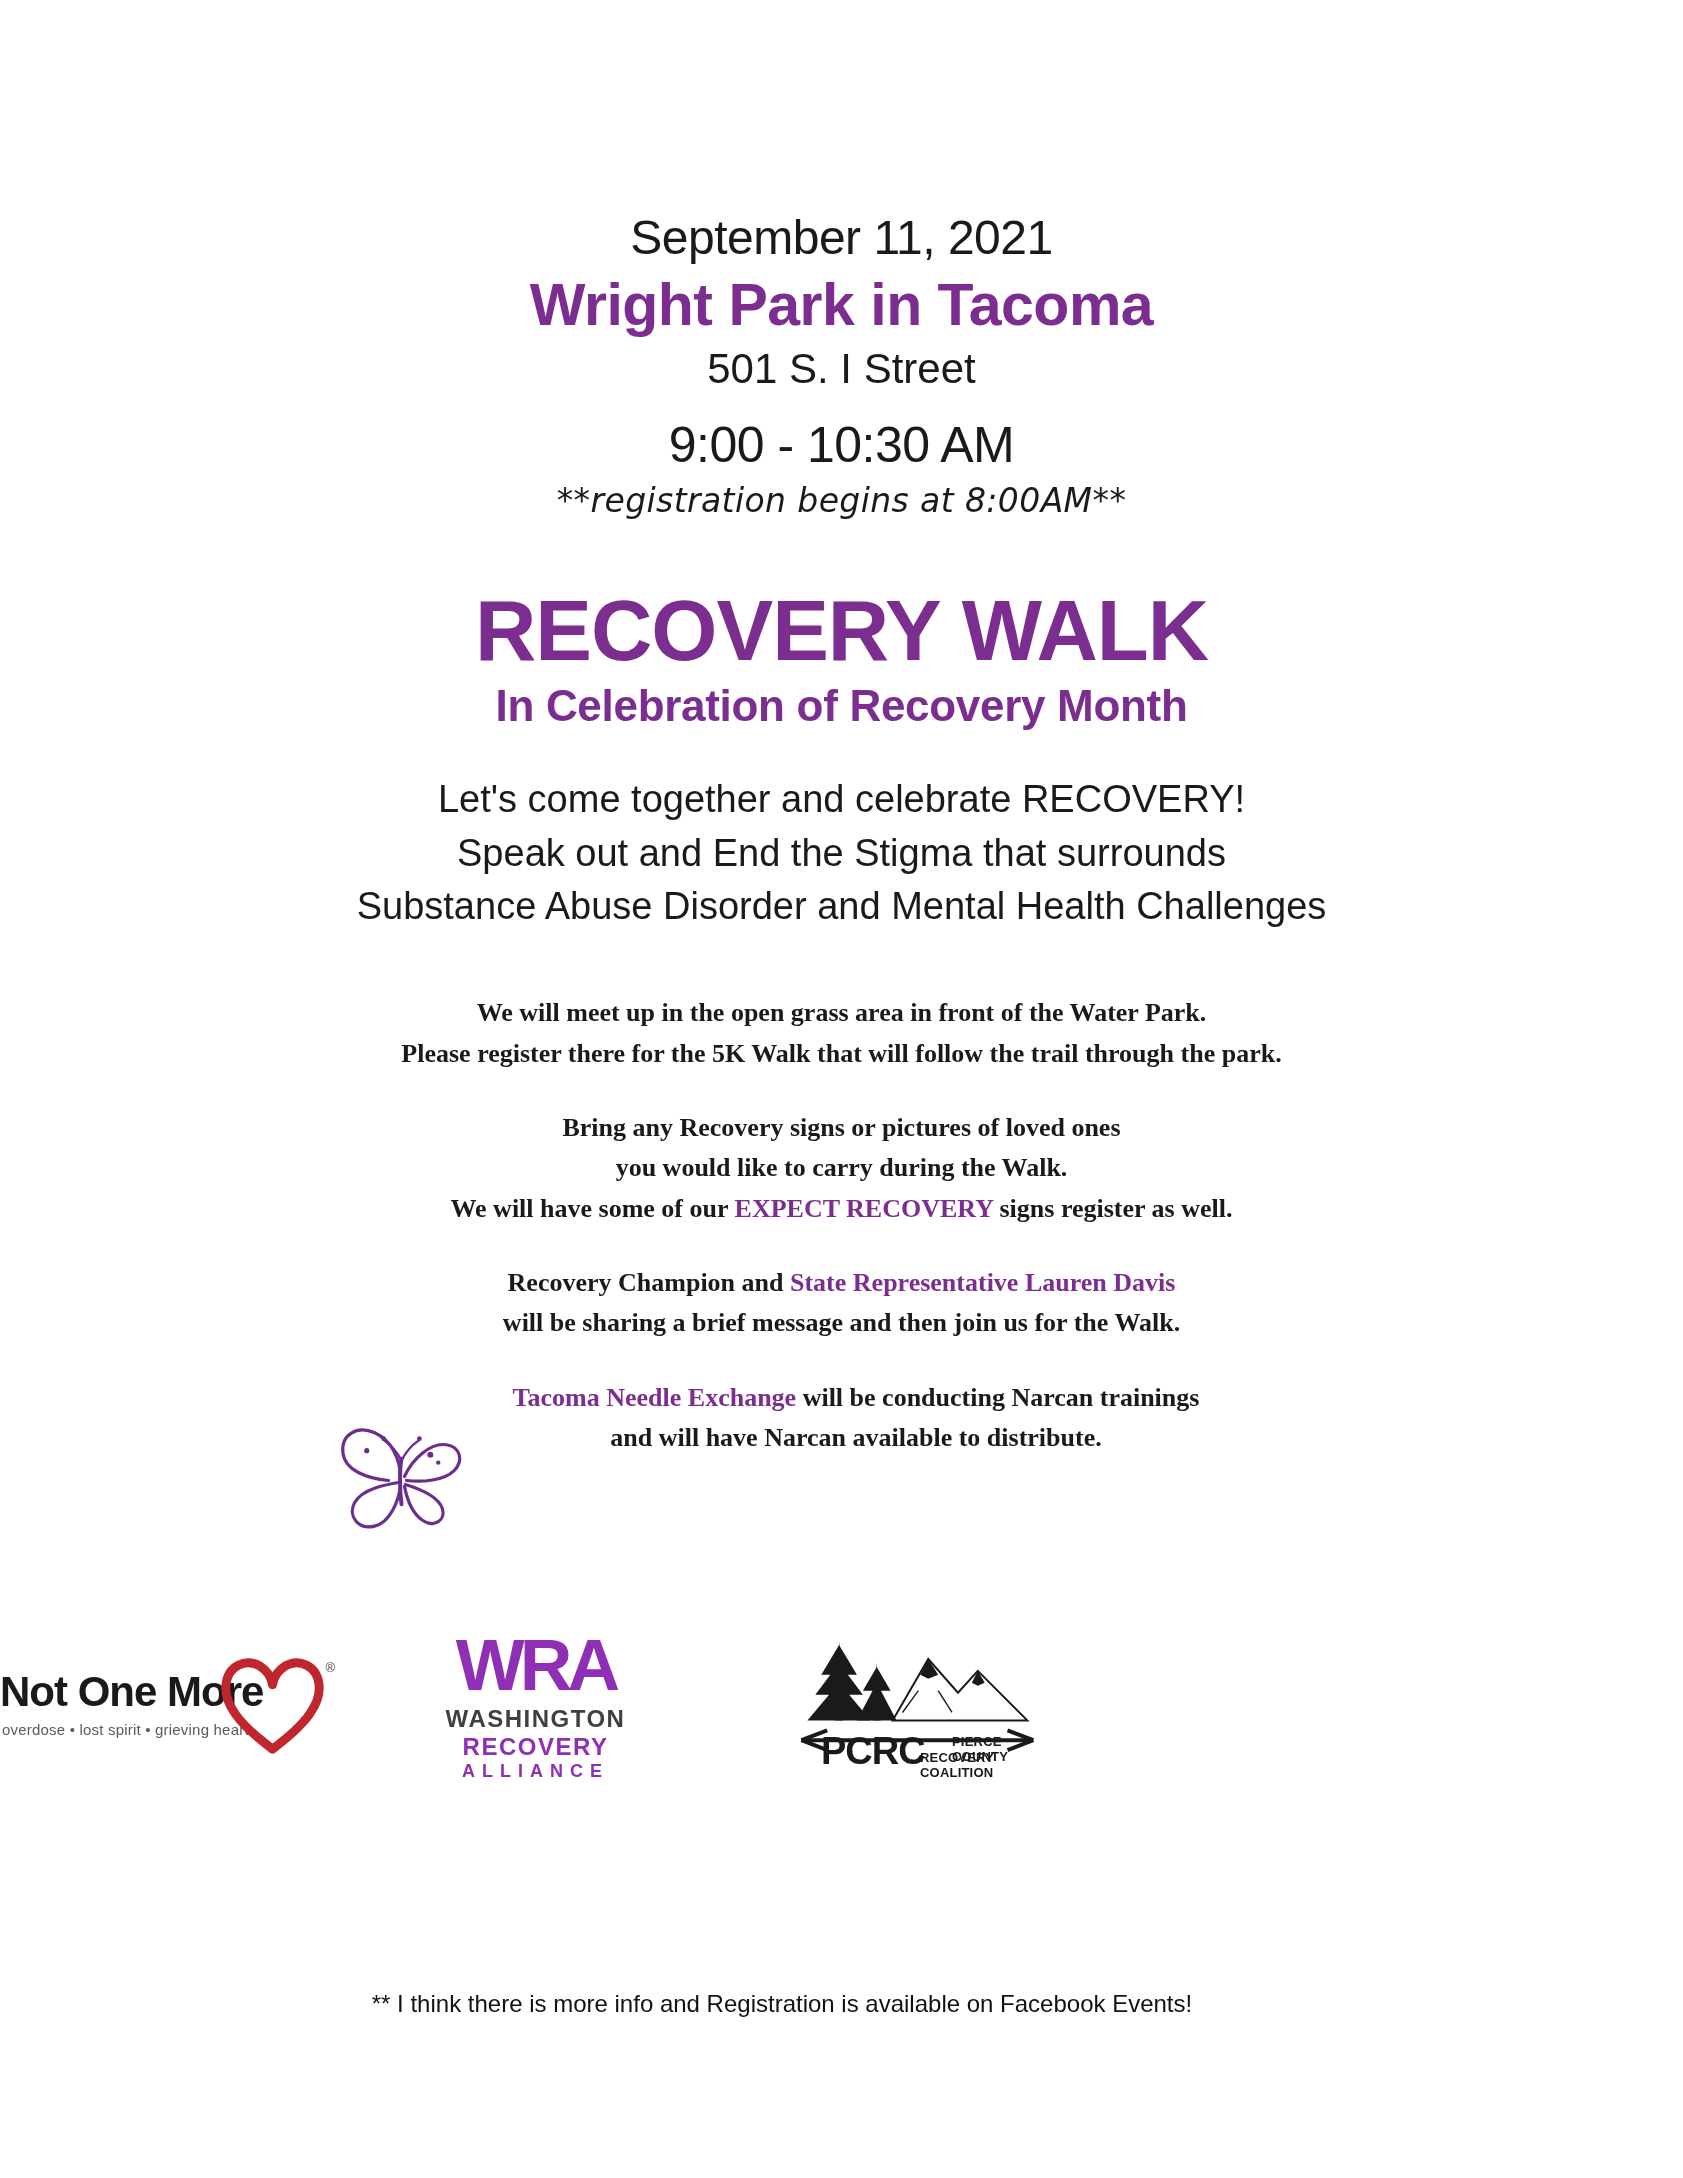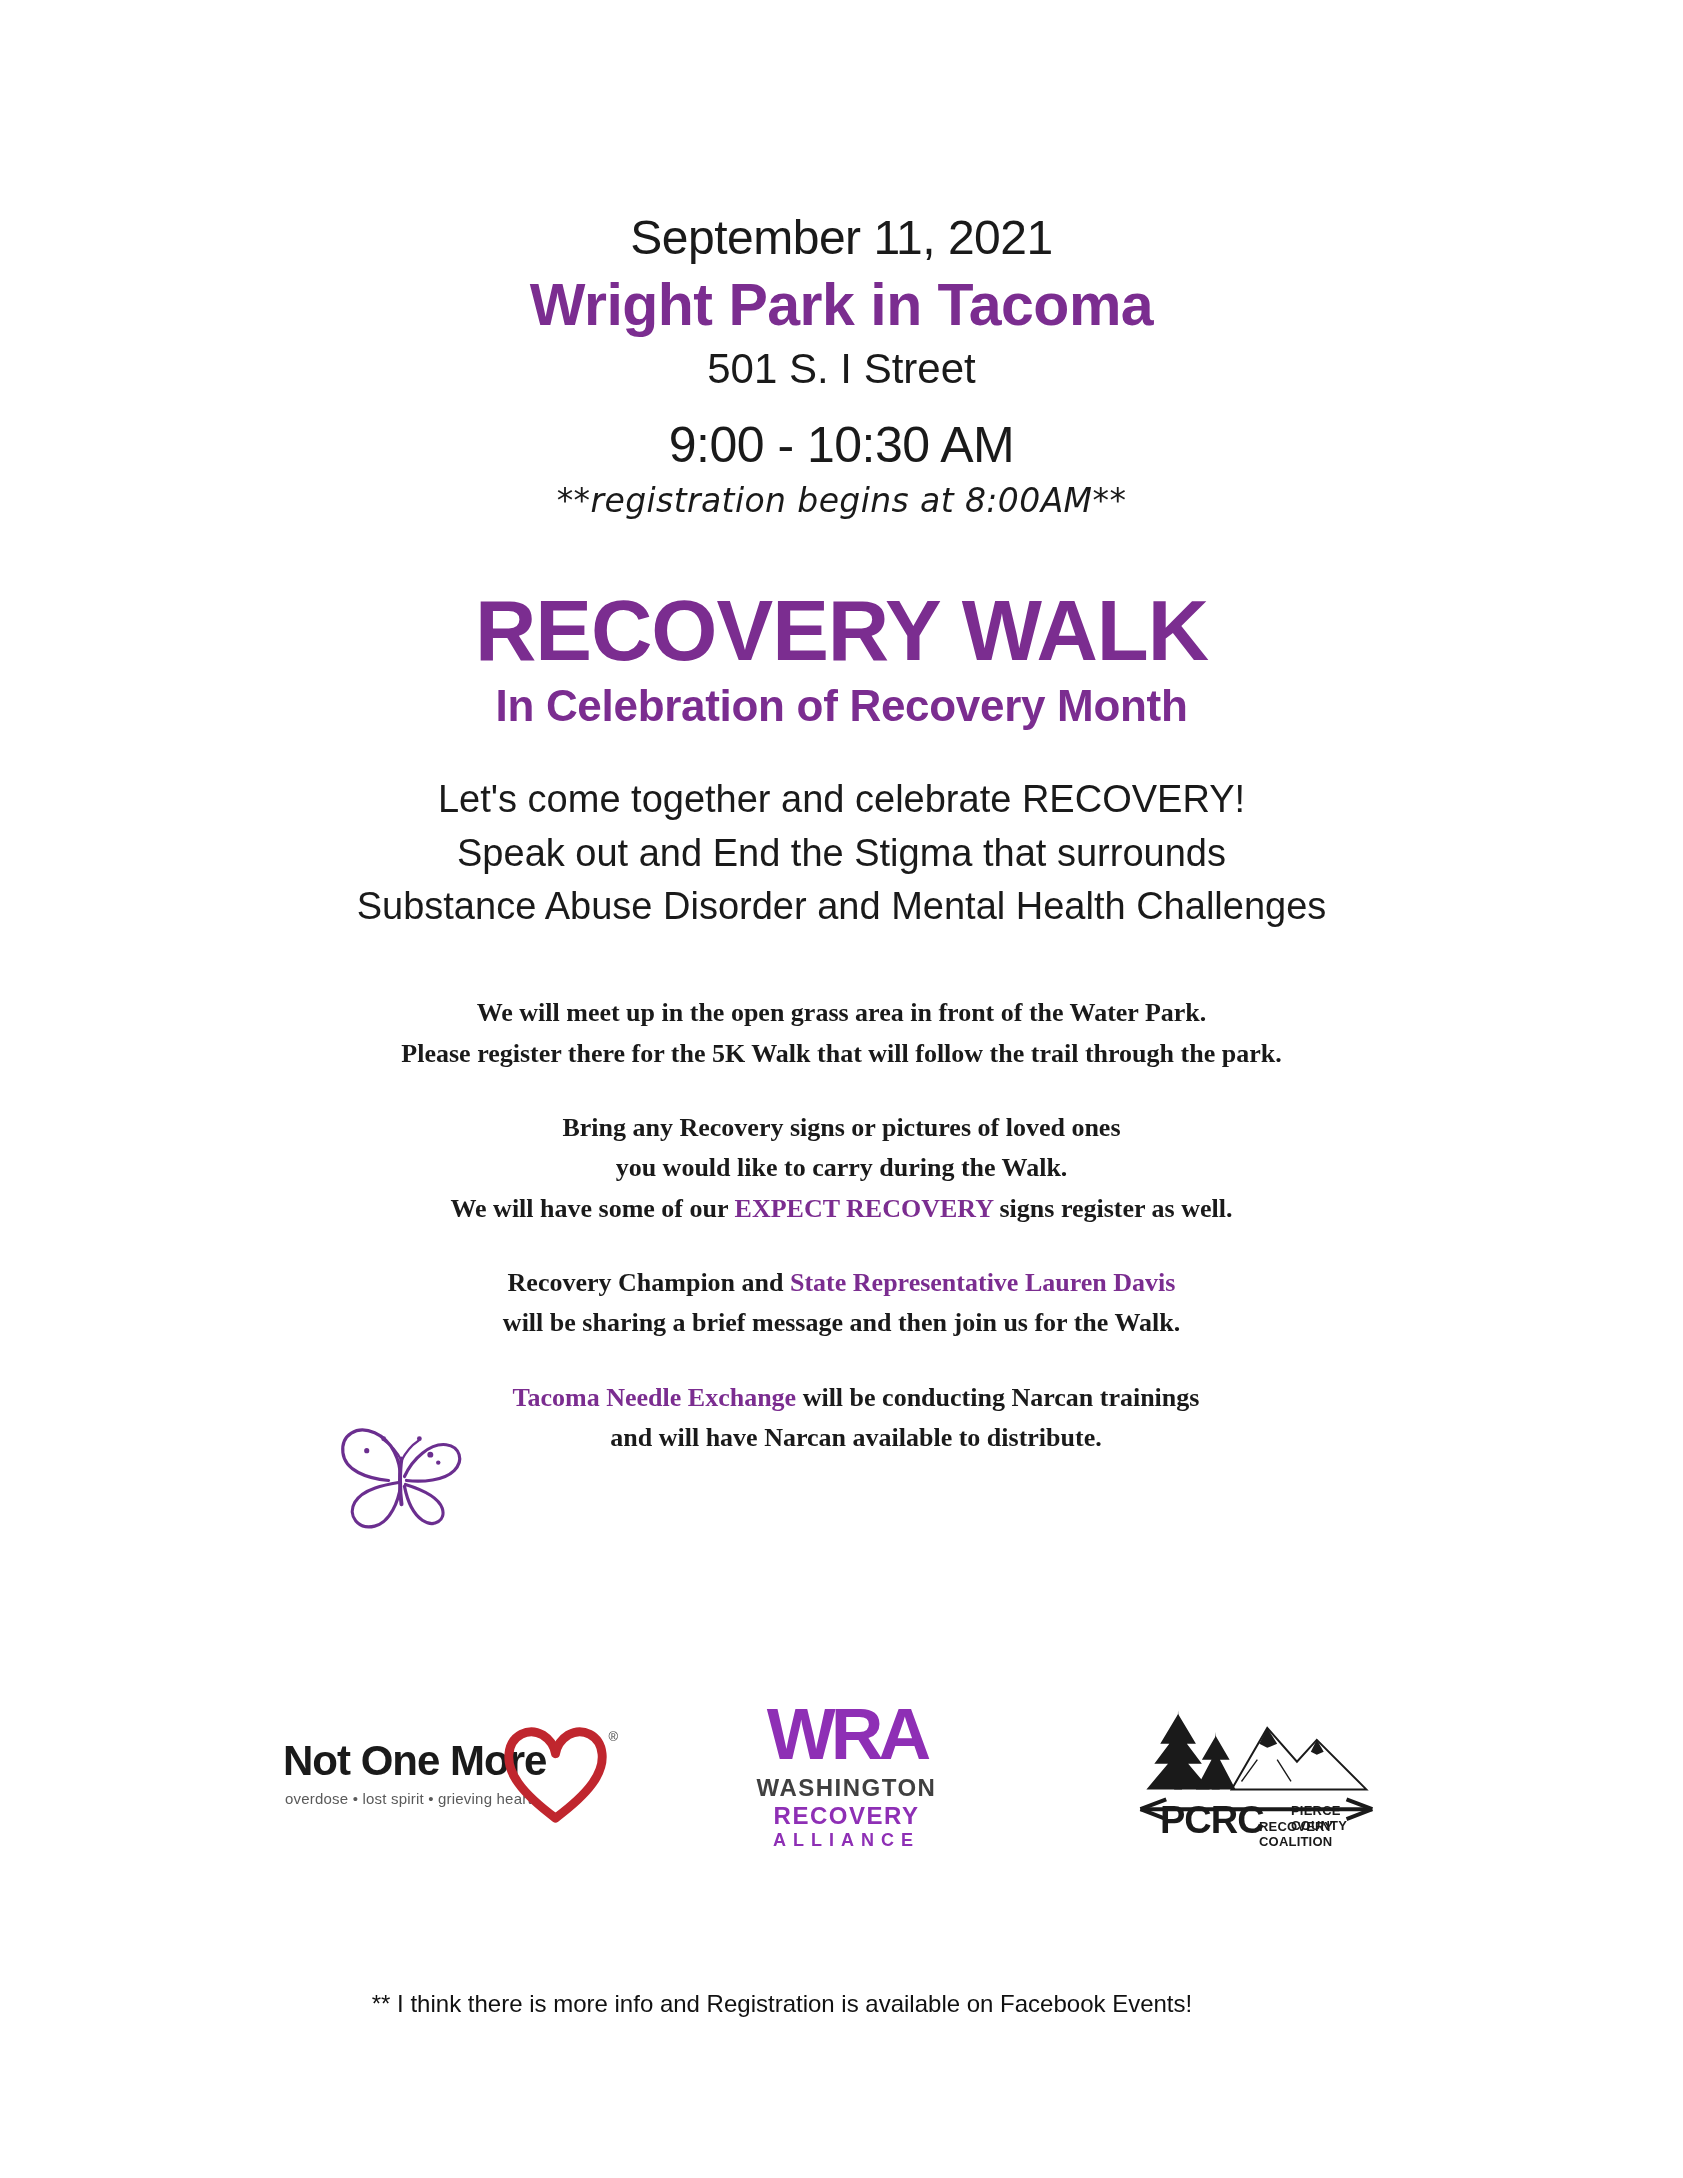--- a/index.html
+++ b/index.html
@@ -112,27 +112,27 @@
     left: 327px;
     top: 1188px;
     width: 149px;
     height: 149px;
   }
 
   
   .logos {
     position: absolute;
     left: 0;
-    top: 1471px;
+    top: 1402px;
     width: 1683px;
     height: 188px;
     display: flex;
     align-items: center;
-    justify-content: center;
-    gap: 108px;
+    justify-content: flex-start;
+    gap: 80px;
   }
   .logo { position: relative; }
 
   
   .nom {
     width: 327px;
     height: 119px;
     position: relative;
   }
   .nom-text {

